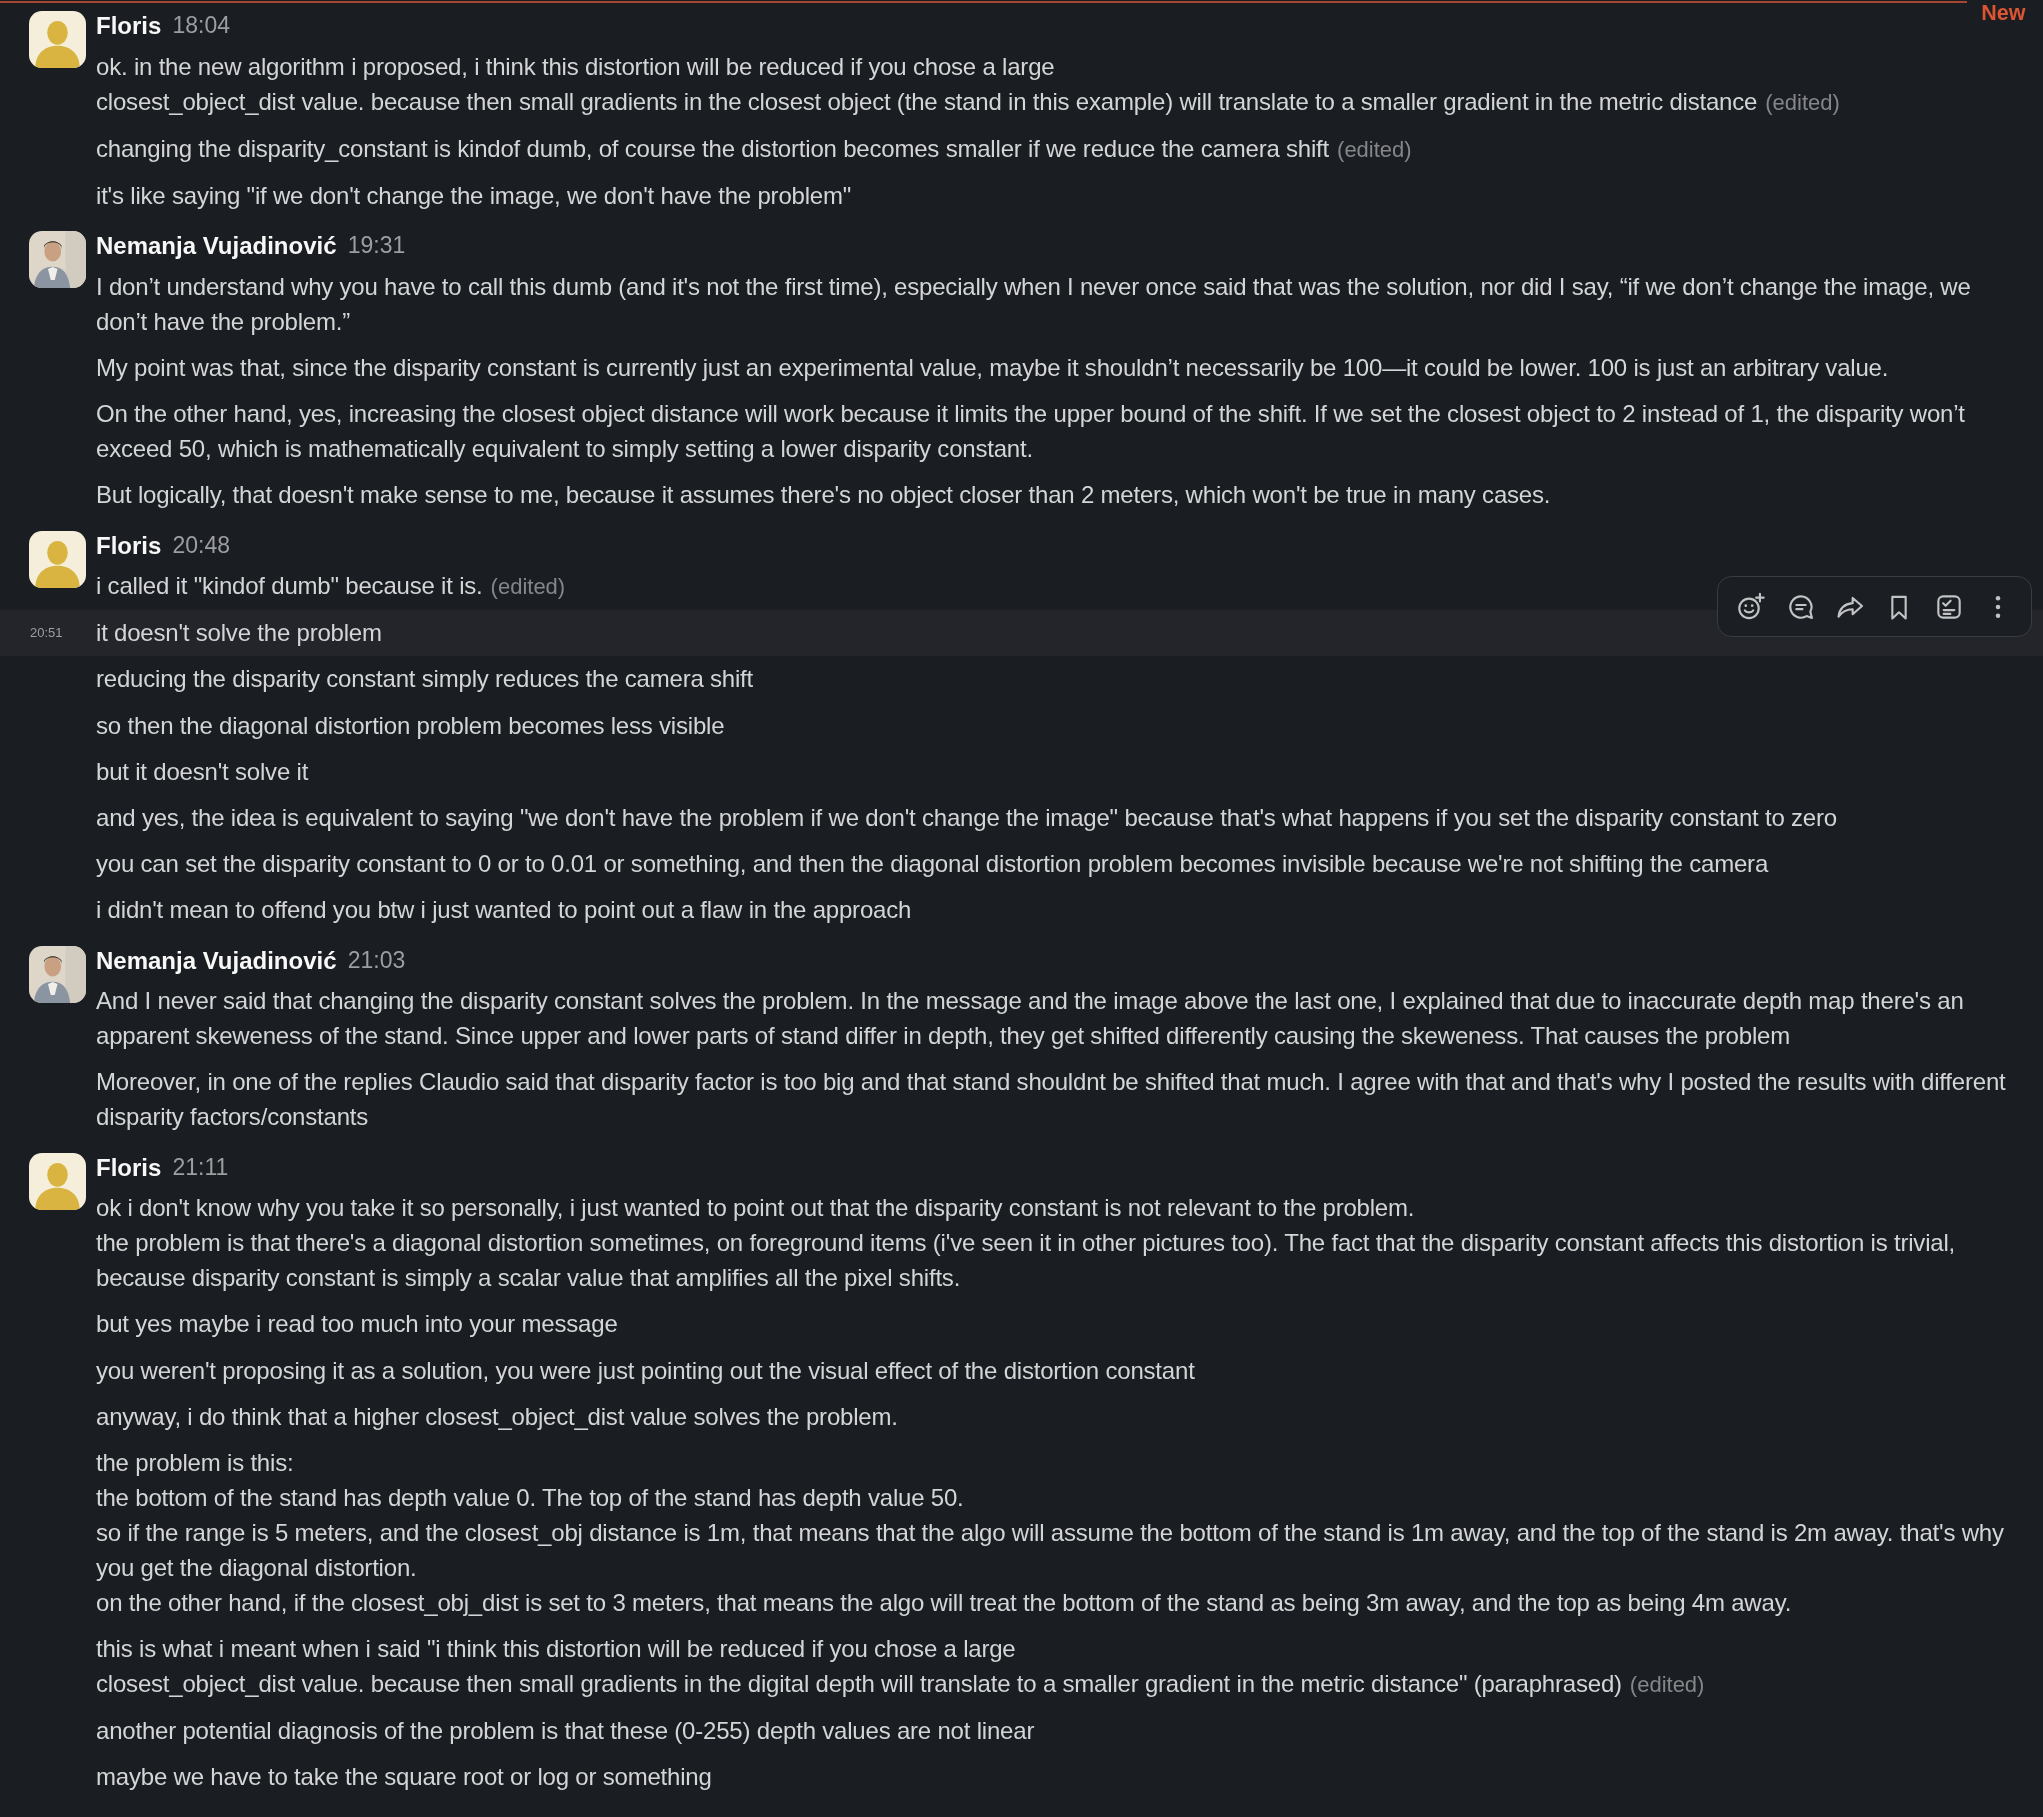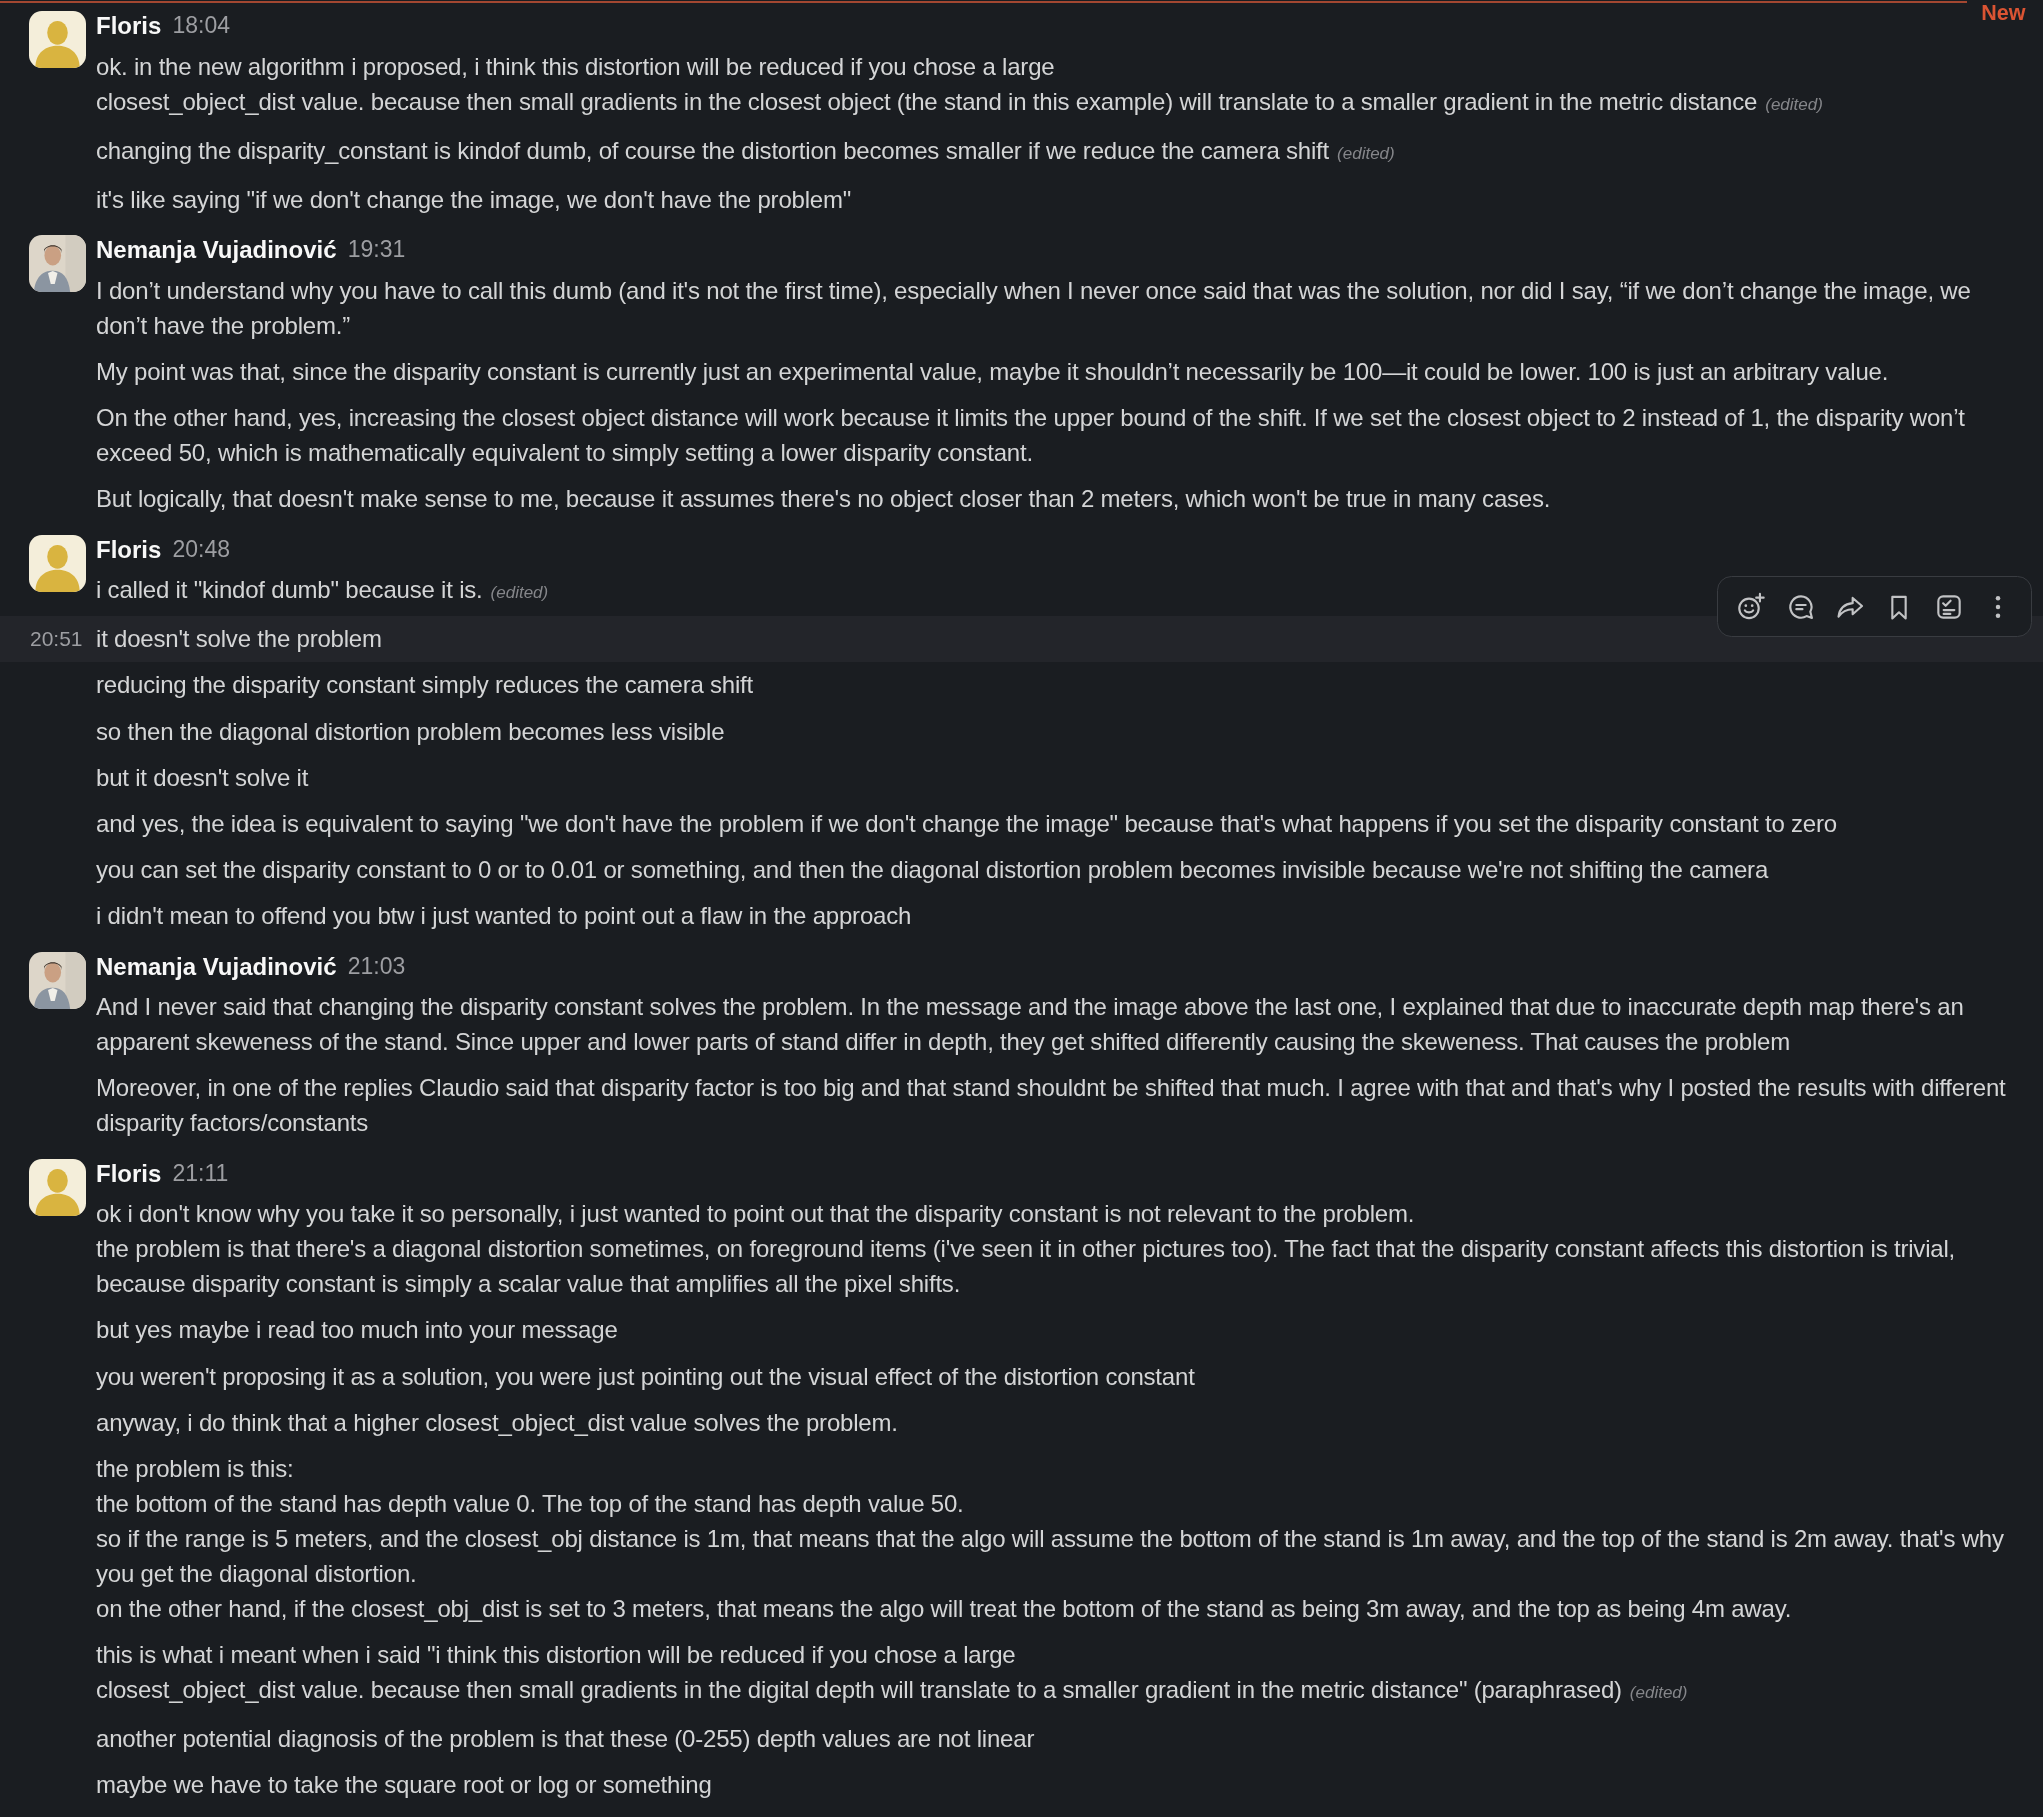--- a/index.html
+++ b/index.html
@@ -38,31 +38,31 @@
     padding-left: 96px; height: 35px;
     display: flex; align-items: center;
   }
   .uname { color: var(--username, #f8f8f8); font-weight: 700; font-size: 24px; line-height: 35px; }
   .utime { color: var(--timestamp, #9d9ea2); font-size: 23px; margin-left: 11.2px; }
 
   .msg-row { display: flex; padding: 5.6px 0; }
   .msg-row.highlighted { background: var(--hover-row, #23252a); }
   .gutter {
     flex: 0 0 96px; box-sizing: border-box;
-    padding-left: 30px; font-size: 21px; line-height: 35px;
+    padding-left: 30px; font-size: 13px; line-height: 35px;
     color: var(--timestamp, #9d9ea2);
     white-space: nowrap; overflow: hidden;
   }
   .body { flex: 1; min-width: 0; padding-right: 32px; }
   .msg-text {
     font-size: 24px; line-height: 35px; letter-spacing: -0.2px;
     color: var(--text, #d4d5d6);
     white-space: pre-wrap; word-wrap: break-word;
   }
-  .edited { color: var(--edited, #85868a); font-size: 17px; margin-left: 8px; letter-spacing: 0; font-style: italic; }
+  .edited { color: var(--edited, #85868a); font-size: 22px; margin-left: 8px; letter-spacing: 0; }
 
   
   .hover-toolbar {
     position: absolute; right: 11.2px; top: 559px;
     display: flex; align-items: center; gap: 6.4px;
     background: var(--toolbar-bg, #1b1e22);
     border: 1.6px solid var(--toolbar-border, #393c41);
     border-radius: 14.4px; padding: 8px 11.2px; z-index: 10;
   }
   .tb-btn {

